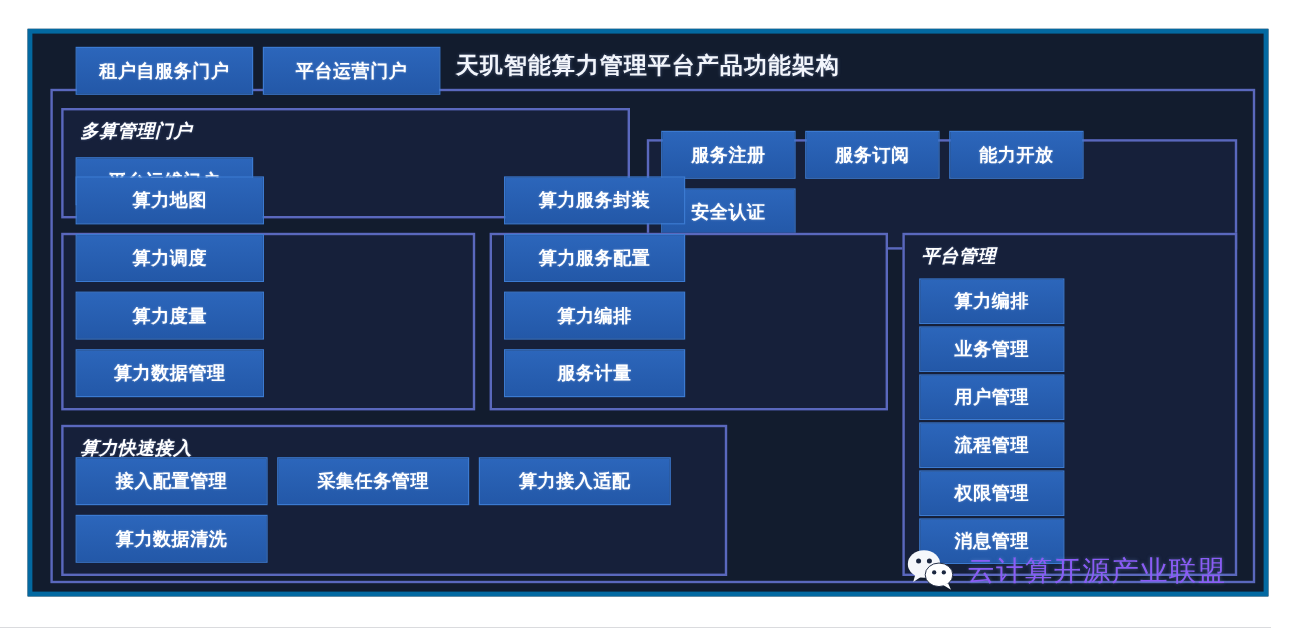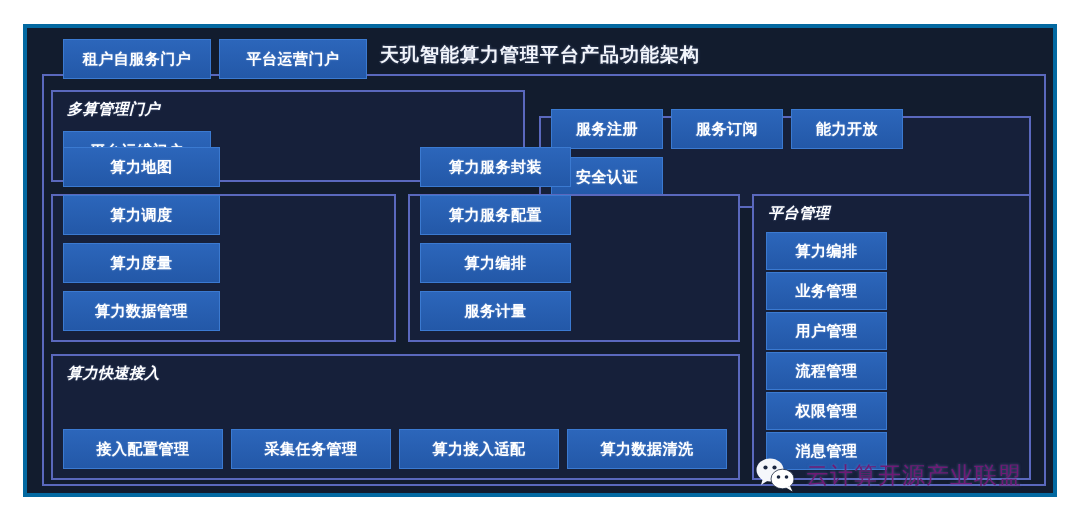--- a/index.html
+++ b/index.html
@@ -96,21 +96,21 @@
     white-space: nowrap;
     height: 40px;
   }
 
   
   #sec-portal       { left: 24px;  top: 62px;  width: 474px; height: 92px; }
   #sec-gateway      { left: 512px; top: 76px;  width: 492px; height: 92px; margin-top: 12px; }
   #sec-awareness    { left: 24px;  top: 166px; width: 345px; height: 148px; }
   #sec-orchestration{ left: 381px; top: 166px; width: 332px; height: 148px; }
   #sec-platform     { left: 725px; top: 166px; width: 279px; height: 286px; }
-  #sec-access       { left: 24px;  top: 326px; width: 689px; height: 126px; }
+  #sec-access       { left: 24px;  top: 326px; width: 555px; height: 126px; }
 
   
   #sec-portal .tile        { width: 148px; margin-top: 44px; }
   #sec-gateway .tile       { width: 112px; }
   #sec-awareness .tile     { width: 157px; }
   #sec-orchestration .tile { width: 151px; }
   #sec-platform .tile      { width: 121px; height: 38px; }
   #sec-access .tile        { width: 160px; }
 
   #sec-awareness .tiles,
@@ -129,21 +129,21 @@
   #watermark {
     position: absolute;
     left: 756px;
     top: 458px;
     display: flex;
     align-items: center;
     gap: 8px;
     z-index: 20;
   }
   #watermark .wm-text {
-    color: #701a75;
+    color: #8b5cf6;
     font-size: 23px;
     font-weight: normal;
     letter-spacing: 1px;
     text-shadow: 0 0 3px rgba(120,150,220,0.5);
   }
   .wechat-icon { display: block; }
 </style>
 </head>
 <body>
 

